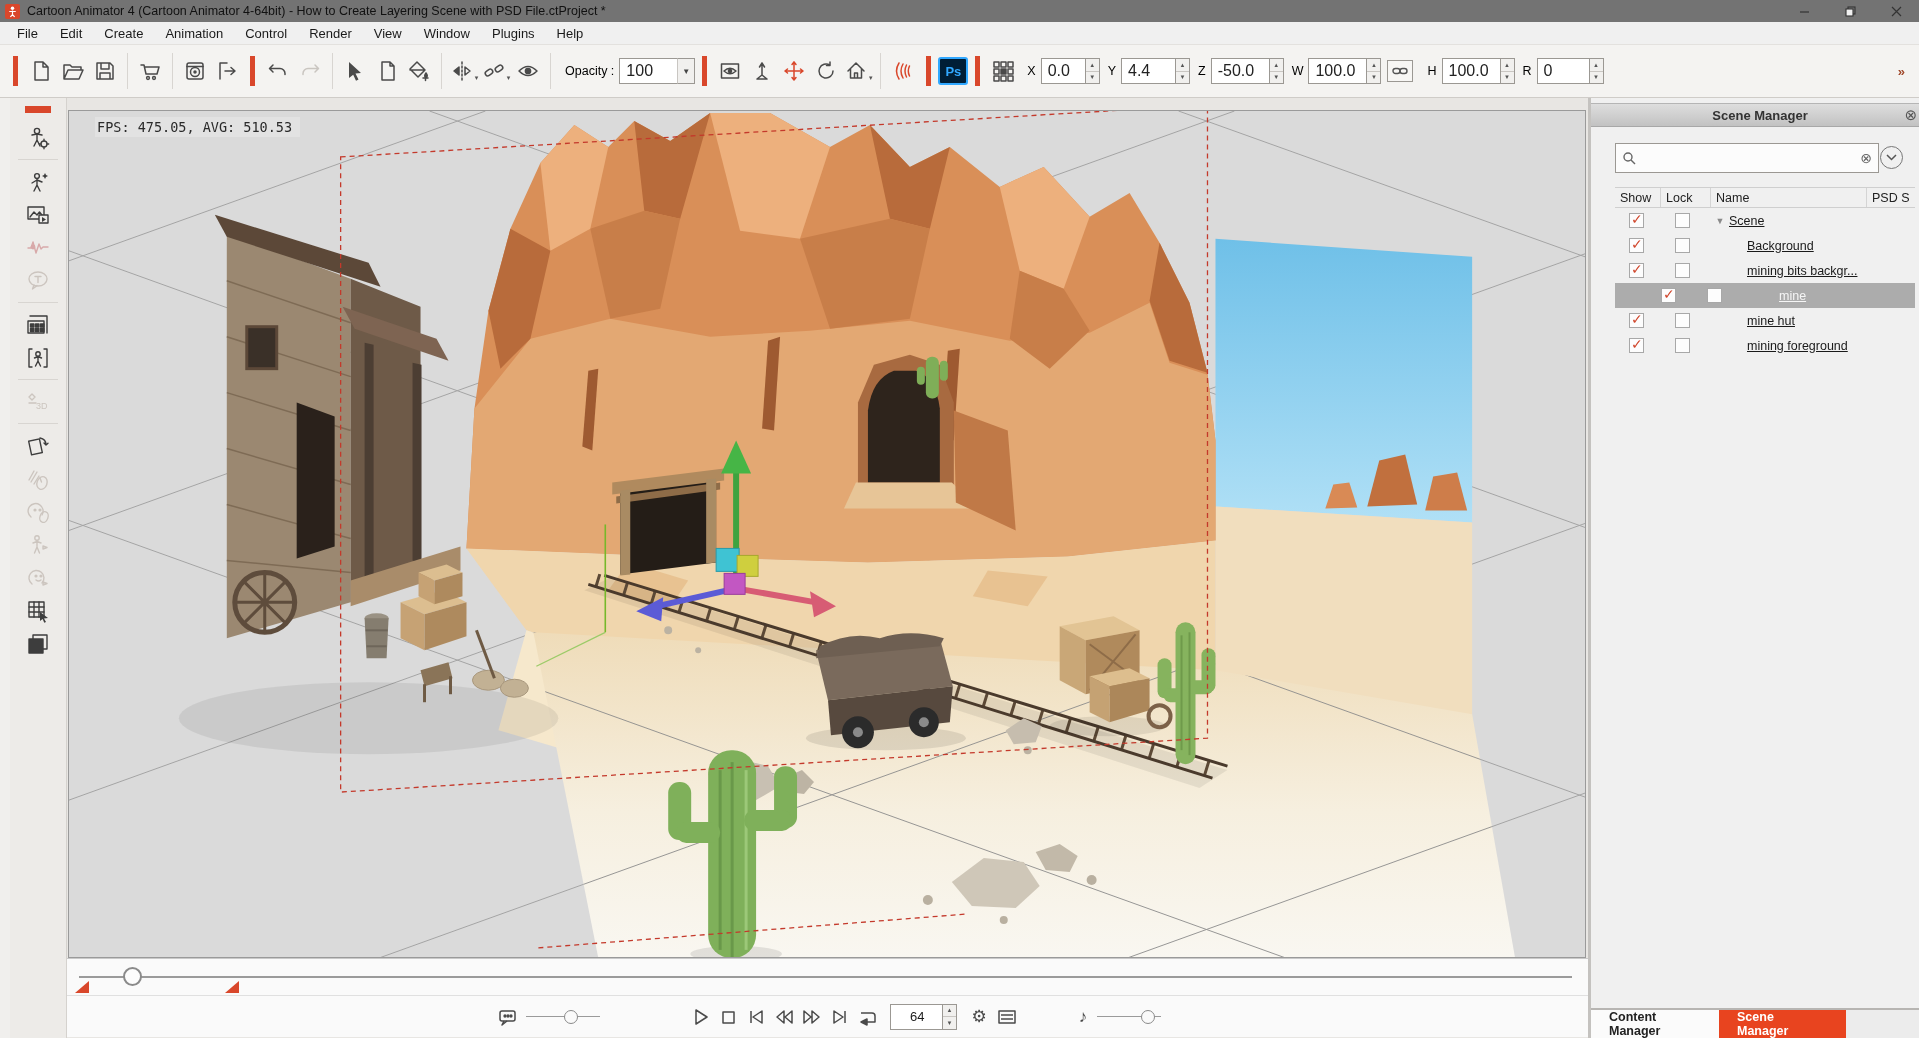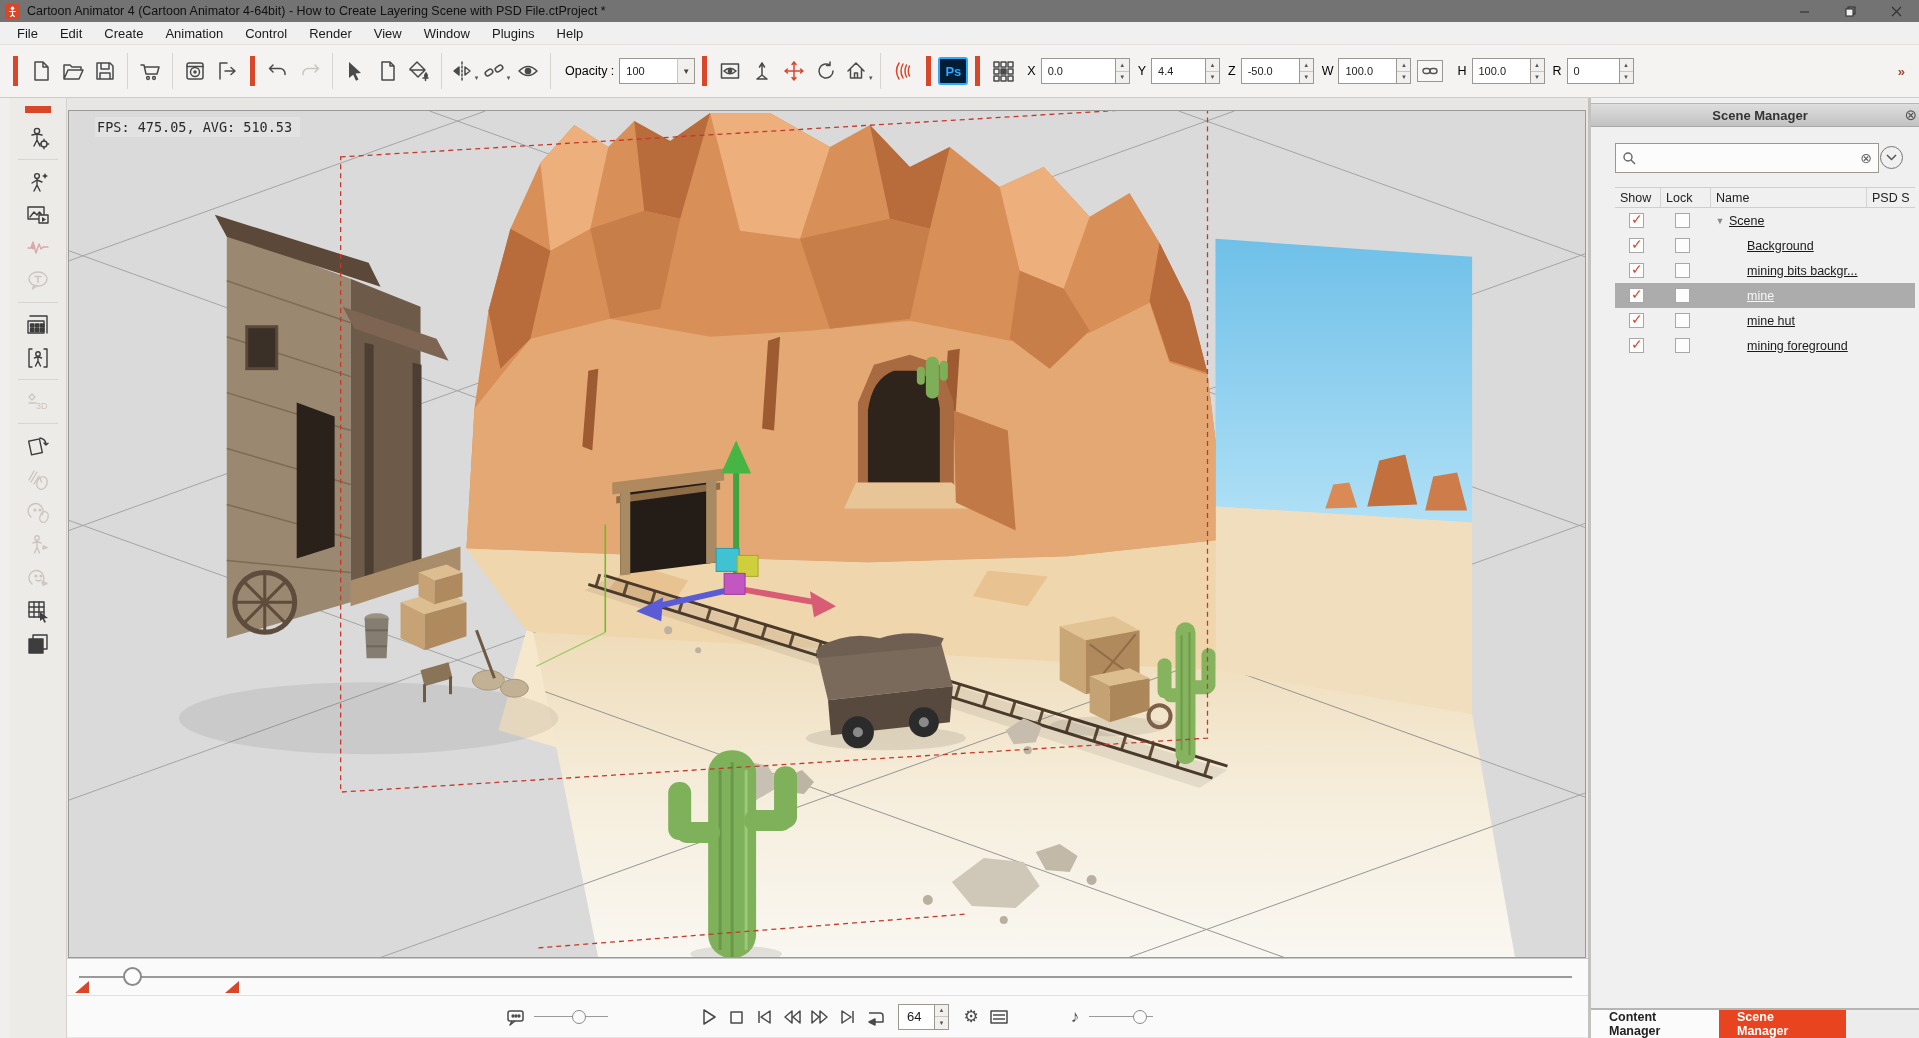--- a/index.html
+++ b/index.html
@@ -24,21 +24,21 @@
   #toolbar { position:absolute; left:0; top:45px; width:100%; height:53px; background:#f4f3f1; border-bottom:1px solid #cfccc8; display:flex; align-items:center; padding:0 6px; }
   .redbar { width:5px; height:30px; background:#d9472b; margin:0 7px; flex:none; }
   .vsep { width:1px; height:36px; background:#d8d5d1; margin:0 6px; flex:none; }
   .tbtn { width:32px; height:32px; display:flex; align-items:center; justify-content:center; flex:none; position:relative; }
   .tbtn svg { width:24px; height:24px; stroke:#4a4a4a; fill:none; stroke-width:1.5; stroke-linejoin:round; stroke-linecap:round; }
   .tbtn.disabled svg { stroke:#c9c5c0; }
   .tbtn.active-red svg { stroke:#d9472b; }
   .dd { font-size:7px; color:#555; margin-left:1px; align-self:flex-end; margin-bottom:5px; }
   .tlabel { font-size:12.5px; color:#000000; margin:0 5px 0 8px; white-space:nowrap; }
   .numwrap { display:flex; align-items:stretch; height:26px; flex:none; }
-  .numbox { background:#fff; border:1px solid #9b9893; border-right:none; font-size:11px; color:#222; display:flex; align-items:center; padding-left:6px; }
+  .numbox { background:#fff; border:1px solid #9b9893; border-right:none; font-size:16px; color:#222; display:flex; align-items:center; padding-left:6px; }
   .spincol { width:15px; border:1px solid #9b9893; display:flex; flex-direction:column; background:#f1f0ee; }
   .spincol span { flex:1; display:flex; align-items:center; justify-content:center; font-size:6px; color:#555; border-bottom:1px solid #c9c6c2; }
   .spincol span:last-child { border-bottom:none; }
   .combo-arrow { width:18px; border:1px solid #9b9893; border-left:1px solid #c9c6c2; background:#f1f0ee; display:flex; align-items:center; justify-content:center; font-size:8px; color:#444; }
   .ps-icon { width:30px; height:28px; background:#001e36; border:2px solid #31a8ff; border-radius:3px; color:#31a8ff; font-size:13px; font-weight:bold; display:flex; align-items:center; justify-content:center; flex:none; }
   .linkwh { width:26px; height:22px; border:1px solid #9b9893; background:#f7f6f4; display:flex; align-items:center; justify-content:center; margin:0 6px; flex:none; }
   .linkwh svg { width:16px; height:10px; stroke:#555; fill:none; stroke-width:1.4; }
   #tb-overflow { margin-left:auto; margin-right:8px; color:#a0482a; font-size:13px; font-weight:bold; }
 
   
@@ -67,40 +67,40 @@
   .tl-marker { position:absolute; top:22px; width:0; height:0; border-bottom:12px solid #d9472b; border-left:14px solid transparent; }
 
   
   #transport { position:relative; height:42px; background:#fafafa; border-top:1px solid #e0e0e0; display:flex; align-items:center; justify-content:center; flex:none; }
   .pbtn { width:28px; height:26px; display:flex; align-items:center; justify-content:center; flex:none; }
   .pbtn svg { width:22px; height:22px; stroke:#4a4a4a; fill:none; stroke-width:1.5; stroke-linejoin:round; }
   .mini-slider { position:relative; width:74px; height:20px; flex:none; }
   .mini-slider .line { position:absolute; left:0; right:0; top:9px; height:1.5px; background:#9a9a9a; }
   .mini-slider .knob { position:absolute; top:3px; width:14px; height:14px; border-radius:50%; border:1.5px solid #8a8a8a; background:#fafafa; }
   #frame-wrap { display:flex; height:26px; margin:0 8px; }
-  #frame-box { width:36px; background:#fff; border:1px solid #9b9893; border-right:none; font-size:13px; display:flex; align-items:center; padding-left:8px; }
+  #frame-box { width:52px; background:#fff; border:1px solid #9b9893; border-right:none; font-size:13px; display:flex; align-items:center; padding-left:19px; }
   .glyphbtn { font-size:17px; color:#4a4a4a; width:28px; text-align:center; flex:none; }
 
   
   #right-panel { width:341px; height:100%; background:#f0f0f0; border-left:3px solid #c4c2bf; position:relative; flex:none; }
   #sm-header { position:relative; margin-top:5px; height:24px; background:linear-gradient(#dedede,#c2c2c2); border-top:1px solid #b5b5b5; border-bottom:1px solid #a8a8a8; display:flex; align-items:center; justify-content:center; }
   #sm-title { font-size:13px; font-weight:bold; color:#333; }
   #sm-close { position:absolute; right:12px; top:3px; font-size:15px; color:#555; line-height:1; }
   #search-row { position:relative; margin:16px 24px 0 24px; height:30px; }
   #search-box { position:absolute; left:0; top:0; width:264px; height:30px; background:#fcfcfc; border:1px solid #9b9893; display:flex; align-items:center; padding:0 6px; }
   #search-box input { border:none; outline:none; flex:1; font-size:12.5px; background:transparent; font-family:"Liberation Sans",sans-serif; }
   #search-clear { font-size:14px; color:#666; }
   #search-expand { position:absolute; right:2px; top:3px; width:23px; height:23px; border:1.5px solid #777; border-radius:50%; display:flex; align-items:center; justify-content:center; }
   #search-expand svg { width:11px; height:7px; stroke:#555; fill:none; stroke-width:1.5; }
   #sm-table { margin:14px 0 0 24px; width:300px; font-size:12.5px; }
   .sm-hrow { display:grid; grid-template-columns:46px 50px 156px 1fr; height:21px; align-items:center; border-top:1px solid #cfcfcf; border-bottom:1px solid #cfcfcf; background:#f0f0f0; }
   .sm-hcell { padding-left:5px; color:#222; border-right:1px solid #d4d4d4; height:100%; display:flex; align-items:center; white-space:nowrap; overflow:hidden; }
   .sm-hcell:last-child { border-right:none; }
   .sm-row { display:grid; grid-template-columns:46px 50px 1fr; height:25px; align-items:center; }
-  .sm-row.selected { background:#acacac; }
+  .sm-row.selected { background:#acacac;padding-left:32px; }
   .sm-row.selected .row-name { color:#f5f5f5; }
   .cb { width:15px; height:15px; border:1px solid #a8a8a8; background:#fdfdfd; margin-left:14px; position:relative; }
   .cb.checked::after { content:"\2713"; position:absolute; left:1px; top:-3px; font-size:14px; color:#d0462c; }
   .name-cell { display:flex; align-items:center; }
   .row-caret { width:18px; font-size:9px; color:#8a8a8a; visibility:hidden; text-align:center; }
   .row-caret.visible { visibility:visible; }
   .row-name { color:#1a1a1a; text-decoration:underline; white-space:nowrap; }
   .row-name.child { margin-left:18px; }
   #sm-scrollstrip { position:absolute; right:0; top:180px; bottom:36px; width:7px; background:#dcdcdc; }
   #sm-tabs { position:absolute; left:0; right:0; bottom:0; height:30px; background:#ececec; border-top:2px solid #b7b5b2; display:flex; }
@@ -298,21 +298,21 @@
           <rect x="10" y="10" width="5" height="5" fill="#4a4a4a"></rect>
           <rect x="17" y="10" width="5" height="5"></rect>
           <rect x="3" y="17" width="5" height="5"></rect>
           <rect x="10" y="17" width="5" height="5"></rect>
           <rect x="17" y="17" width="5" height="5"></rect>
         </svg>
       </div>
 
     <span class="tlabel">X</span>
     <div class="numwrap">
-        <div class="numbox" style="width:74px">0.0</div>
+        <div class="numbox" style="width:44px">0.0</div>
         <div class="spincol">
           <span>▲</span>
           <span>▼</span>
         </div>
       </div>
     <span class="tlabel">Y</span>
     <div class="numwrap">
         <div class="numbox" style="width:54px">4.4</div>
         <div class="spincol">
           <span>▲</span>

